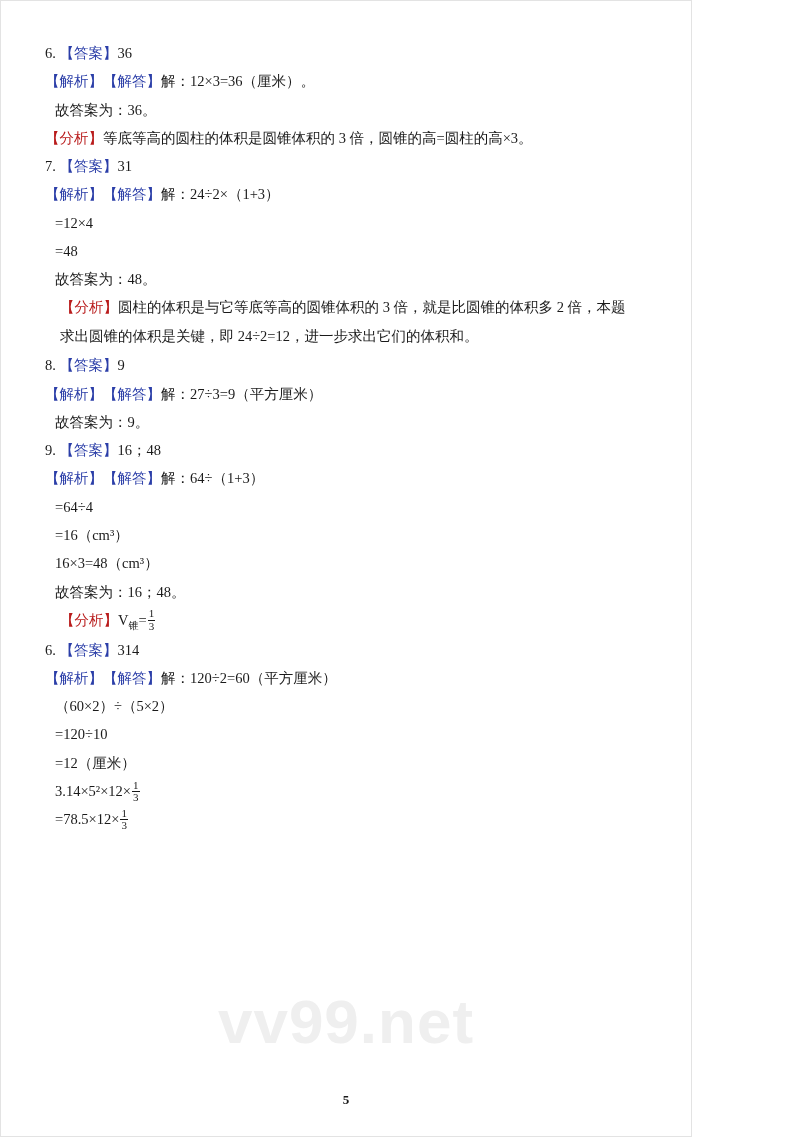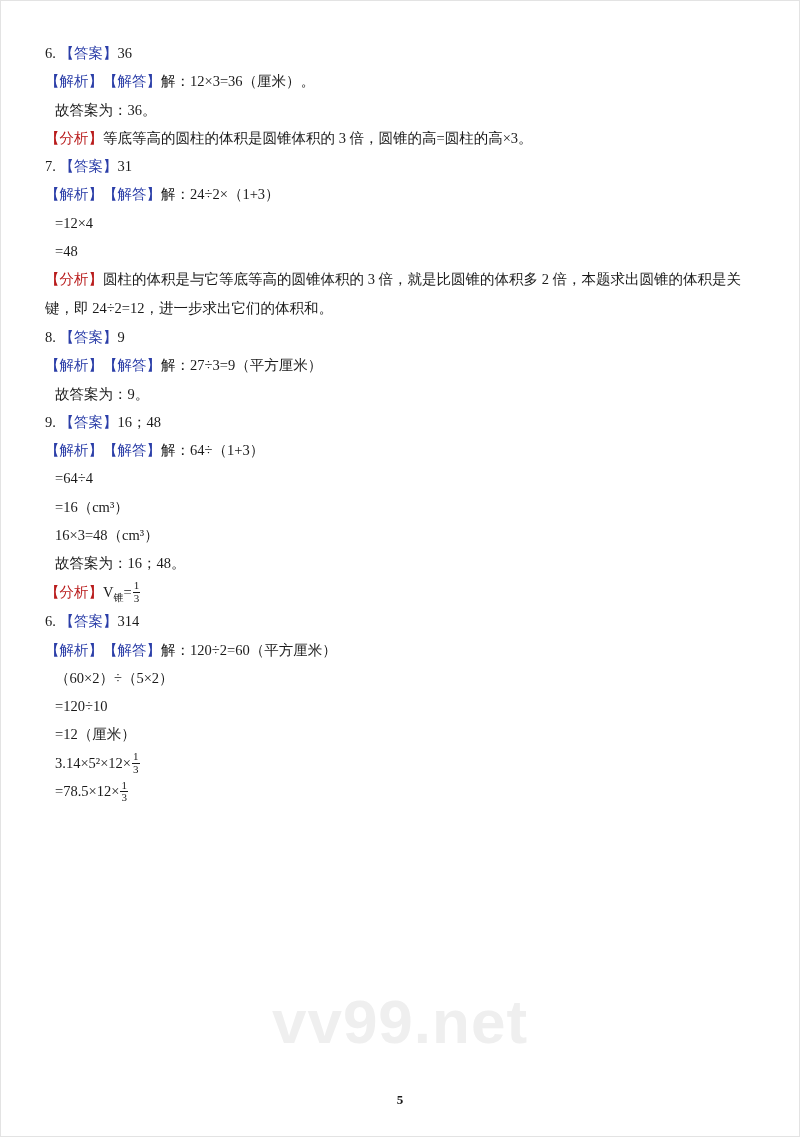--- a/index.html
+++ b/index.html
@@ -10,21 +10,21 @@
     width: 800px;
     height: 1137px;
     background: #ffffff;
     font-family: "Liberation Serif", "DejaVu Serif", serif;
     color: #1a1a1a;
     position: relative;
     overflow: hidden;
   }
   .page {
     position: relative;
-    width: 800px;
+    width: 692px;
     height: 1137px;
     box-sizing: border-box;
     border: 1px solid #e3e3e3;
     background: #fff;
   }
   .content {
     position: relative;
     padding: 38px 58px 0 44px;
     z-index: 2;
   }
@@ -60,20 +60,21 @@
   }
   .tag-exp {
     color: #2b3ea8;
   }
   .indent-1 { padding-left: 0px; }
   .indent-2 { padding-left: 10px; }
   .block { margin-bottom: 0px; }
   .wrapline {
     white-space: normal;
     line-height: 2.0;
+    margin-left: 15px;
   }
   .frac {
     display: inline-flex;
     flex-direction: column;
     align-items: center;
     justify-content: center;
     vertical-align: middle;
     font-size: 11px;
     line-height: 1.05;
     margin: 0 1px;
@@ -129,20 +130,21 @@
     <div class="block">
       <div class="line indent-1">
         <span class="qnum">7.</span>
         <span class="tag-ans">【答案】</span><span>31</span>
       </div>
       <div class="line indent-1">
         <span class="tag-exp">【解析】</span><span class="tag-exp">【解答】</span><span>解：24÷2×（1+3）</span>
       </div>
       <div class="line indent-2">=12×4</div>
       <div class="line indent-2">=48</div>
+      <div class="line indent-2">故答案为：48。</div>
       <div class="line wrapline indent-1">
         <span class="tag">【分析】</span><span>圆柱的体积是与它等底等高的圆锥体积的 3 倍，就是比圆锥的体积多 2 倍，本题求出圆锥的体积是关键，即 24÷2=12，进一步求出它们的体积和。</span>
       </div>
     </div>
 
     <div class="block">
       <div class="line indent-1">
         <span class="qnum">8.</span>
         <span class="tag-ans">【答案】</span><span>9</span>
       </div>

